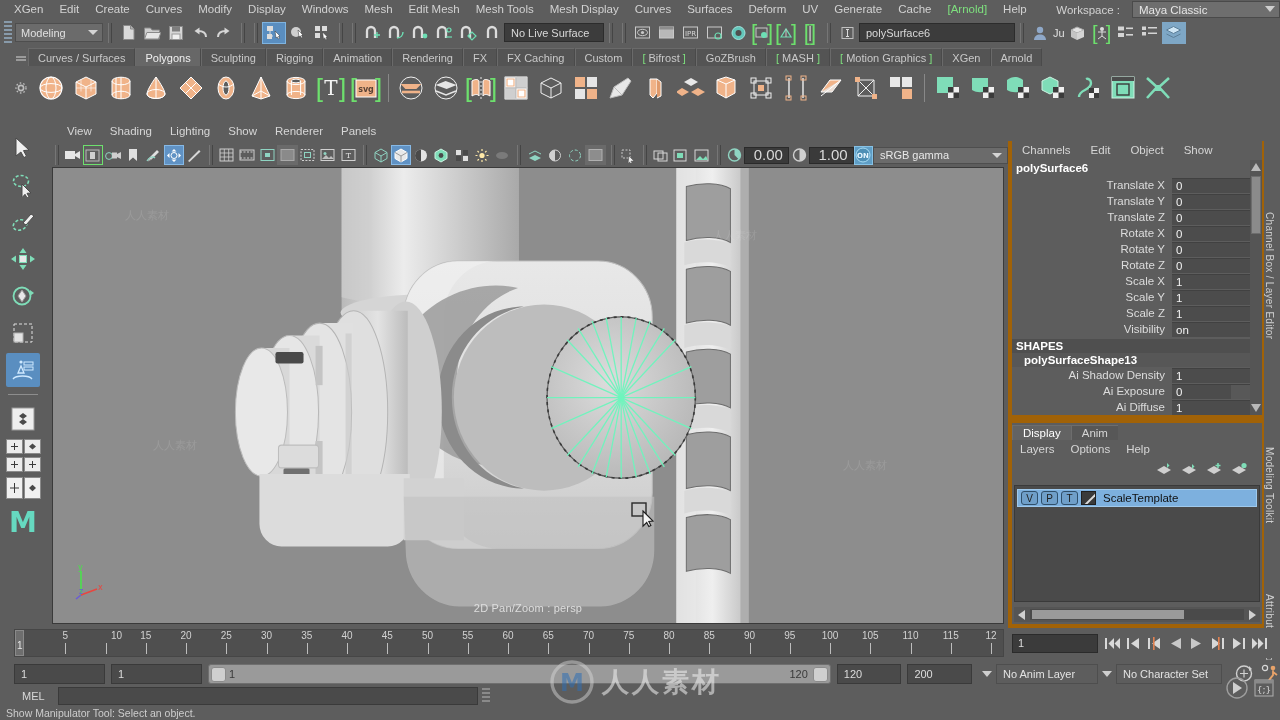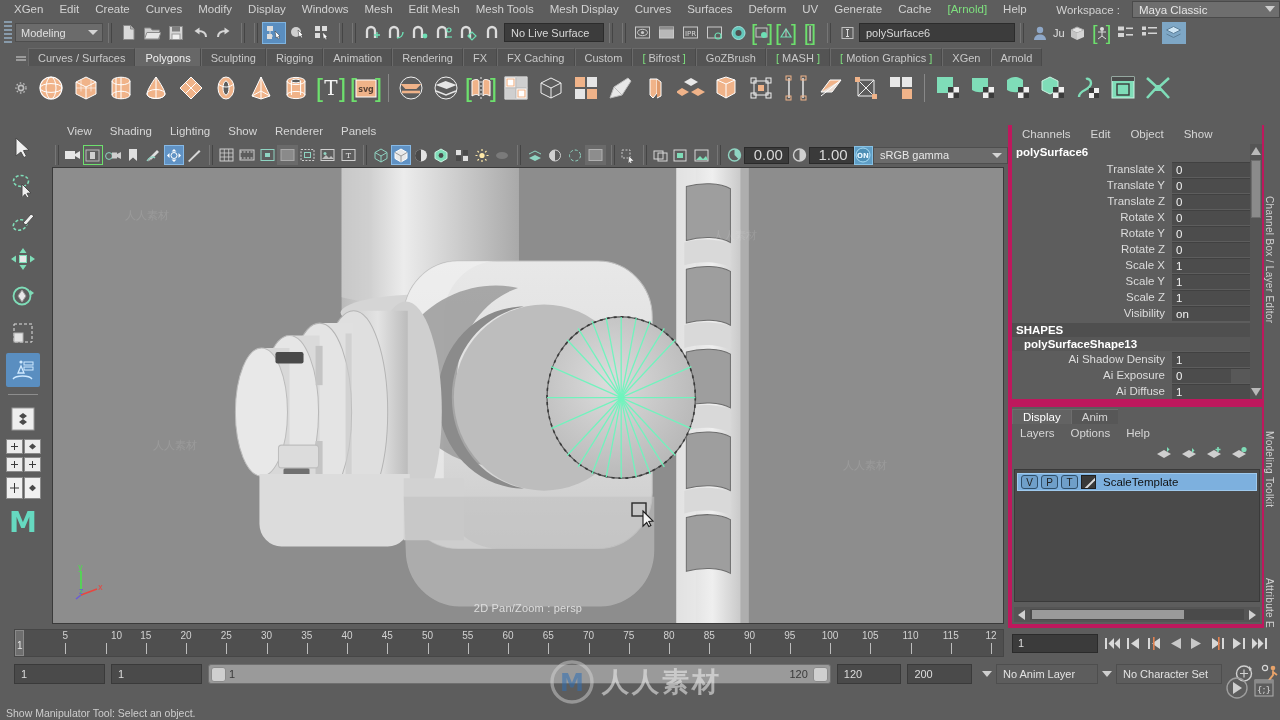--- a/index.html
+++ b/index.html
@@ -73,21 +73,21 @@
   .gamma { width:140px;height:17px;background:#6b6b6b;border:1px solid #4e4e4e;position:relative;
       display:flex;align-items:center;padding-left:6px;font-size:11px;color:#e8e8e8;}
   .gamma .ar{position:absolute;right:5px;top:5px;width:0;height:0;border-left:5px solid transparent;border-right:5px solid transparent;border-top:5px solid #d5d5d5;}
   .canvas { position:absolute; left:4px; top:42px; right:4px; bottom:4px; background:#8d8d8d;
      border:1px solid #3a3a3a; overflow:hidden; }
   .vp-label { position:absolute; left:0; right:0; bottom:9px; text-align:center;
      font-size:11px; color:#dedede; letter-spacing:.2px;}
   .axis { position:absolute; left:18px; bottom:22px; width:40px; height:40px;}
 
   
-  .dock { position:absolute; right:0; top:0; width:272px; bottom:0; background:#be185d;margin-left:14px;}
+  .dock { position:absolute; right:0; top:16px; width:272px; bottom:0; background:#a16207;margin-left:14px;}
   .dock-tabs { position:absolute; right:0; top:0; width:16px; bottom:0; background:#5d5d5d;}
   .dtab { writing-mode:vertical-rl; font-size:10px; color:#d0d0d0; text-align:center; padding:6px 0;
      letter-spacing:.3px; }
   .cb { position:absolute; left:4px; top:0; right:18px; height:274px; background:#5d5d5d; }
   .cb-menu { height:18px; display:flex; align-items:center; }
   .cb-menu .mi { padding:0 10px; font-size:11.5px; color:#d6d6d6;}
   .cb-body { position:absolute; left:0; top:19px; right:0; bottom:0; overflow:hidden;}
   .cb-title { font-size:11.5px; font-weight:bold; color:#ffffff; padding:2px 0 3px 4px;}
   .chrow { display:flex; align-items:center; height:16px; }
   .chlab { flex:1; text-align:right; padding-right:7px; font-size:11.5px; color:#dcdcdc;}
@@ -1416,20 +1416,26 @@
             <path d="M15 2l3 3-3 2z" fill="#d0d0d0"></path>
           </svg></div>
       <div><svg width="20" height="19" viewBox="0 0 20 19">
             <circle cx="5" cy="4" r="2.6" fill="none" stroke="#d8d8d8" stroke-width="1.2"></circle>
             <circle cx="13" cy="4" r="2.3" fill="#e8a36a"></circle>
             <path d="M13 6.3v5l-4 5M13 8l4 3M13 11l-4 5" stroke="#e8a36a" stroke-width="1.8" fill="none"></path>
           </svg></div>
     </div>
   </div>
 
+  <div class="cmdrow">
+    <div class="mel">MEL</div>
+    <div class="cmdinput"></div>
+    <div class="cmddots"></div>
+    <div class="cmdout"></div>
+  </div>
 
   <div class="statusrow">
     <span>Show Manipulator Tool: Select an object.</span>
   </div>
 
   <div class="help-icons">
     <div><svg width="26" height="24" viewBox="0 0 26 24">
           <circle cx="13" cy="12" r="10" fill="none" stroke="#9e9e9e" stroke-width="1.4"></circle>
           <path d="M9 6l9 6-9 6z" fill="#cfcfcf"></path>
         </svg></div>

